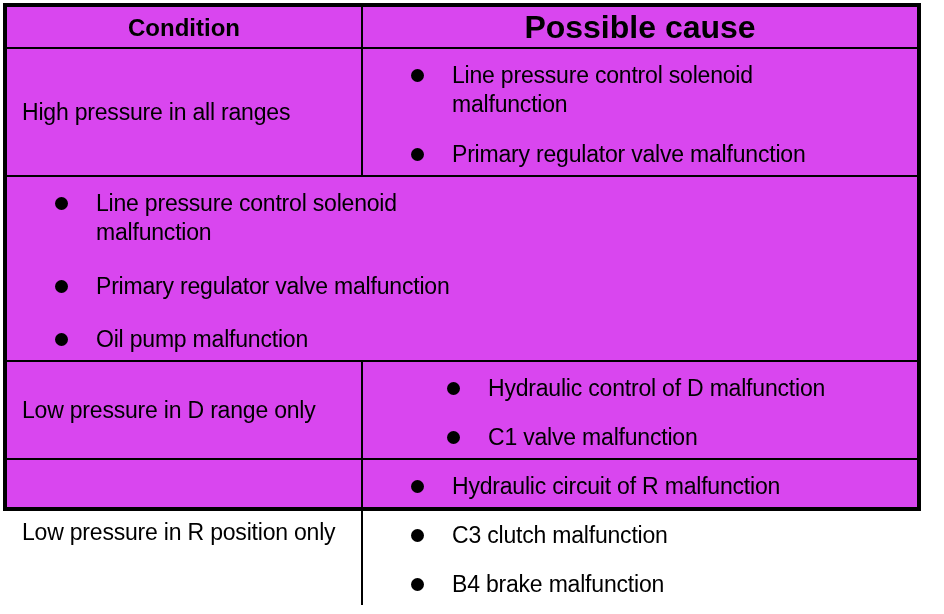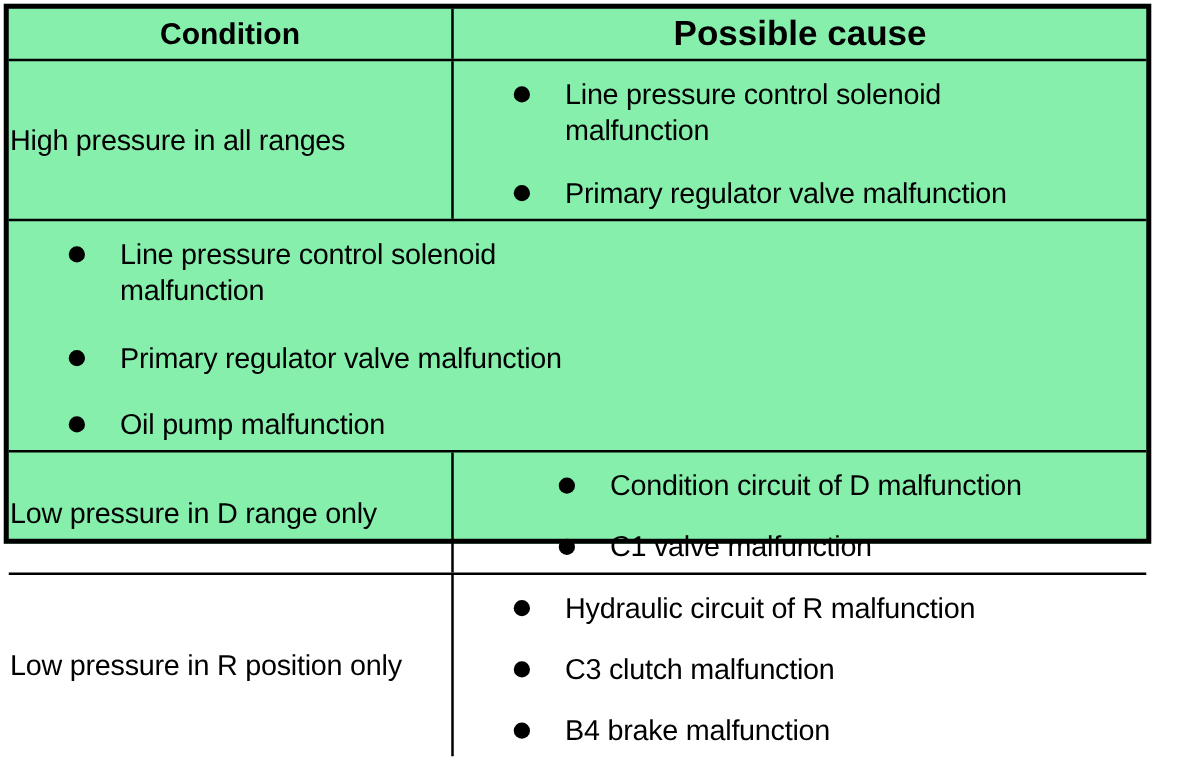--- a/index.html
+++ b/index.html
@@ -17,24 +17,24 @@
     width: 944px;
     height: 614px;
     background: #ffffff;
     overflow: hidden;
   }
   .ttable {
     position: absolute;
     left: 3px;
     top: 3px;
     width: 918px;
-    height: 432px;
+    height: 508px;
     border: 4px solid #000000;
     box-sizing: border-box;
-    background: #86efac;
+    background: #d946ef;
     display: flex;
     flex-direction: column;
   }
   .row {
     display: flex;
     flex-direction: row;
     box-sizing: border-box;
     flex: 0 0 auto;
   }
   .row.bordered { border-bottom: 2px solid #000000; }
@@ -44,21 +44,21 @@
   .row-3 { height: 98px; gap: 36px; }
   .row-4 { height: 145px; }
 
   .cond-cell {
     width: 356px;
     flex: 0 0 356px;
     box-sizing: border-box;
     border-right: 2px solid #000000;
     display: flex;
     align-items: center;
-    padding-left: 1px;
+    padding-left: 15px;
     font-size: 23px;
     line-height: 27px;
     letter-spacing: -0.2px;
   }
   .cause-cell {
     flex: 1 1 auto;
     box-sizing: border-box;
     display: flex;
     flex-direction: column;
     justify-content: space-between;
@@ -70,21 +70,21 @@
     font-weight: bold;
     font-size: 24px;
     letter-spacing: 0;
   }
   .header-cause {
     flex-direction: row;
     align-items: center;
     justify-content: center;
     padding: 0;
     font-weight: bold;
-    font-size: 28px;
+    font-size: 32px;
   }
   .cause-item {
     display: flex;
     flex-direction: row;
     align-items: flex-start;
     flex: 0 0 auto;
   }
   .bullet {
     flex: 0 0 auto;
     width: 13px;
@@ -141,21 +141,21 @@
           <span class="cause-text">Oil pump malfunction</span>
         </div>
       </div>
     </div>
 
     <div class="row row-3 bordered">
       <div class="cond-cell">Low pressure in D range only</div>
       <div class="cause-cell">
         <div class="cause-item">
           <span class="bullet"></span>
-          <span class="cause-text">Condition circuit of D malfunction</span>
+          <span class="cause-text">Hydraulic control of D malfunction</span>
         </div>
         <div class="cause-item">
           <span class="bullet"></span>
           <span class="cause-text">C1 valve malfunction</span>
         </div>
       </div>
     </div>
 
     <div class="row row-4">
       <div class="cond-cell">Low pressure in R position only</div>

